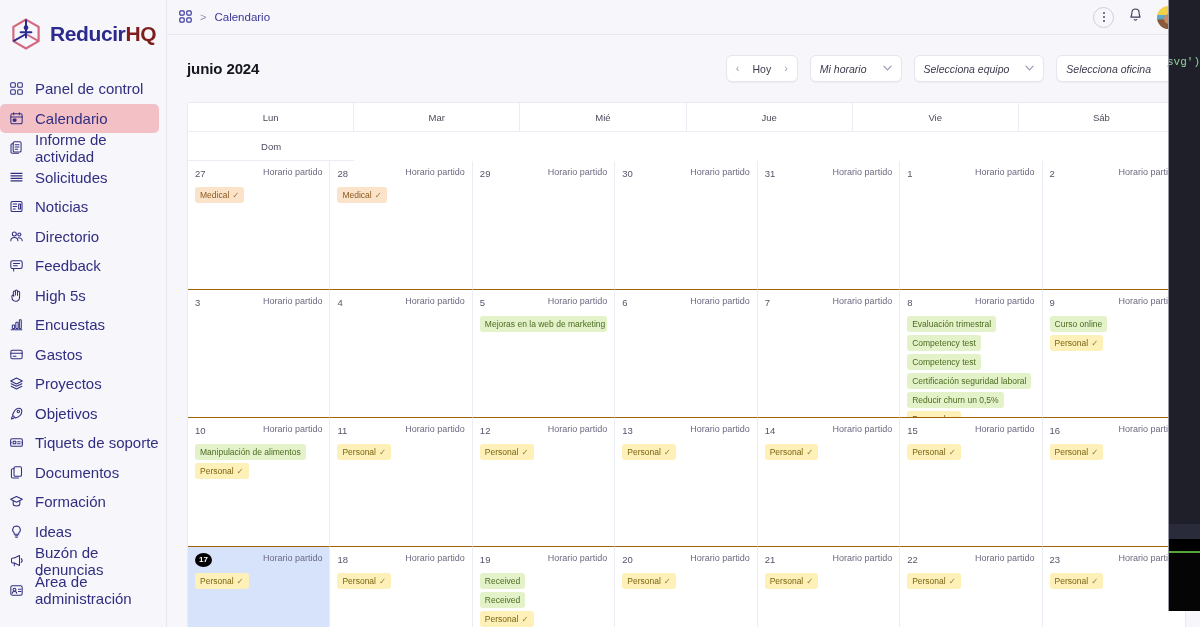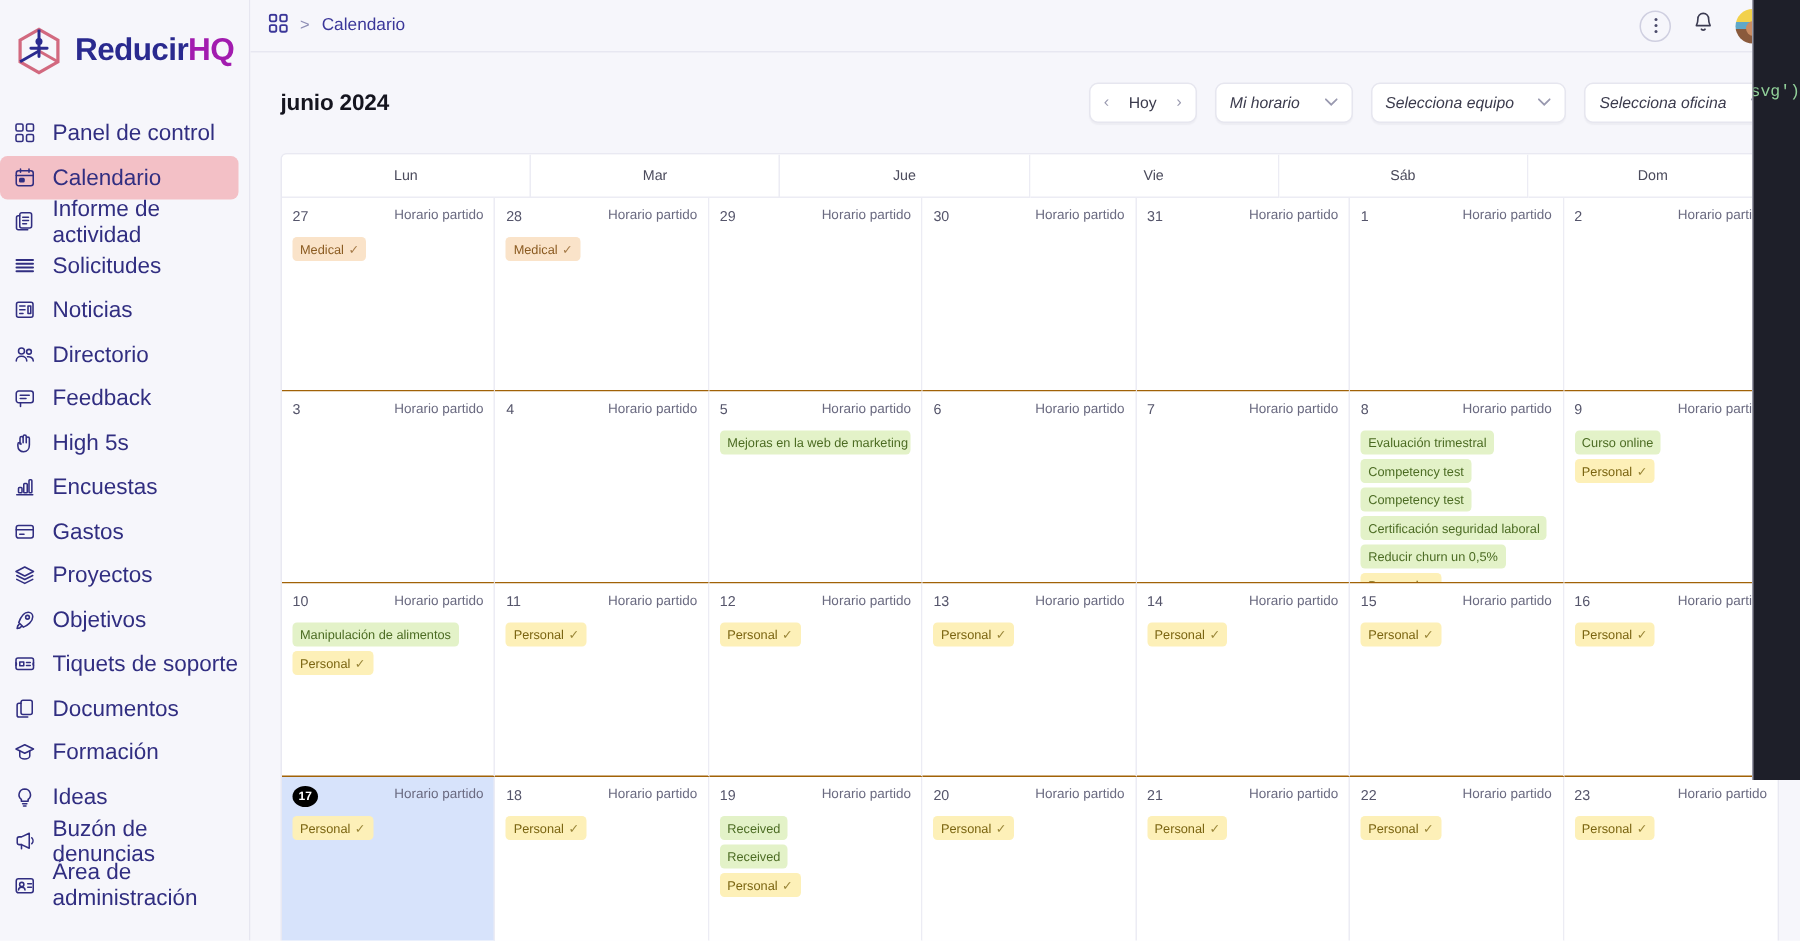--- a/index.html
+++ b/index.html
@@ -16,21 +16,21 @@
     width: 167px; height: 627px;
     background: #f6f6fb;
     border-right: 1px solid #e6e6f0;
     flex: 0 0 167px;
     overflow: hidden;
   }
   .brand { height: 68px; display: flex; align-items: center; padding-left: 8px; gap: 6px; }
   .brand-mark { width: 36px; height: 36px; flex: 0 0 36px; }
   .brand-text { font-size: 21px; font-weight: bold; letter-spacing: -0.4px; }
   .brand-text .t1 { color: #2a2a8f; }
-  .brand-text .t2 { color: #a21caf; }
+  .brand-text .t2 { color: #7f1d1d; }
 
   .nav { padding: 6px 0 0 0; }
   .nav-item {
     display: flex; align-items: center; gap: 11px;
     height: 29.5px; padding-left: 8px;
     color: #312e81; font-size: 15px;
     cursor: pointer; border-radius: 5px;
     margin: 0 7px 0 0;
   }
   .nav-item.active { background: #f3c0c6; }
@@ -119,21 +119,21 @@
     border-radius: 3px; white-space: nowrap; overflow: hidden;
     text-overflow: clip; max-width: 100%; cursor: pointer;
   }
   .ev.green { background: #e3f2c8; color: #4b6b22; }
   .ev.yellow { background: #fdf0b8; color: #7a6410; }
   .ev.orange { background: #fae3c9; color: #8a5a20; }
   .ev .tick { margin-left: 3px; color: inherit; opacity: .75; }
 
   
   .editor-sliver {
-    position: absolute; top: 0; right: 0; width: 32px; height: 520px;
+    position: absolute; top: 0; right: 0; width: 32px; height: 611px;
     background: #1e1f29; font-family: "Liberation Mono", monospace;
     overflow: hidden; z-index: 5;
     border-left: 1px solid #9a9aa8;
   }
   .es-code { position: absolute; top: 56px; left: -2px; color: #92d19a; font-size: 11px; white-space: nowrap; }
   .es-time { position: absolute; top: 524px; left: -6px; color: #b48ef0; font-size: 11px; background: #2a2b3a; padding: 16px 2px; white-space: nowrap; }
   .es-line { position: absolute; top: 551px; left: 0; width: 32px; height: 2px; background: #57a63a; }
   .es-black1 { position: absolute; top: 539px; left: 0; width: 32px; height: 12px; background: #000; }
   .es-black2 { position: absolute; top: 553px; left: 0; width: 32px; height: 74px; background: #050505; }
   .es-foot { position: absolute; top: 613px; left: -4px; color: #cfcfcf; font-size: 9px; white-space: nowrap; }
@@ -400,20 +400,21 @@
                 </svg>
             </span>
           </div>
         </div>
       </div>
 
       <div class="cal">
         <div class="cal-dow" id="dow-row">
             <div class="dow">Lun</div>
             <div class="dow">Mar</div>
+            <div class="dow">Mié</div>
             <div class="dow">Jue</div>
             <div class="dow">Vie</div>
             <div class="dow">Sáb</div>
             <div class="dow">Dom</div>
           </div>
         <div class="cal-body" id="cal-body">
             <div class="cell">
               <div class="cell-top">
                 <span class="daynum">27</span>
                 <span class="shift">Horario partido</span>

